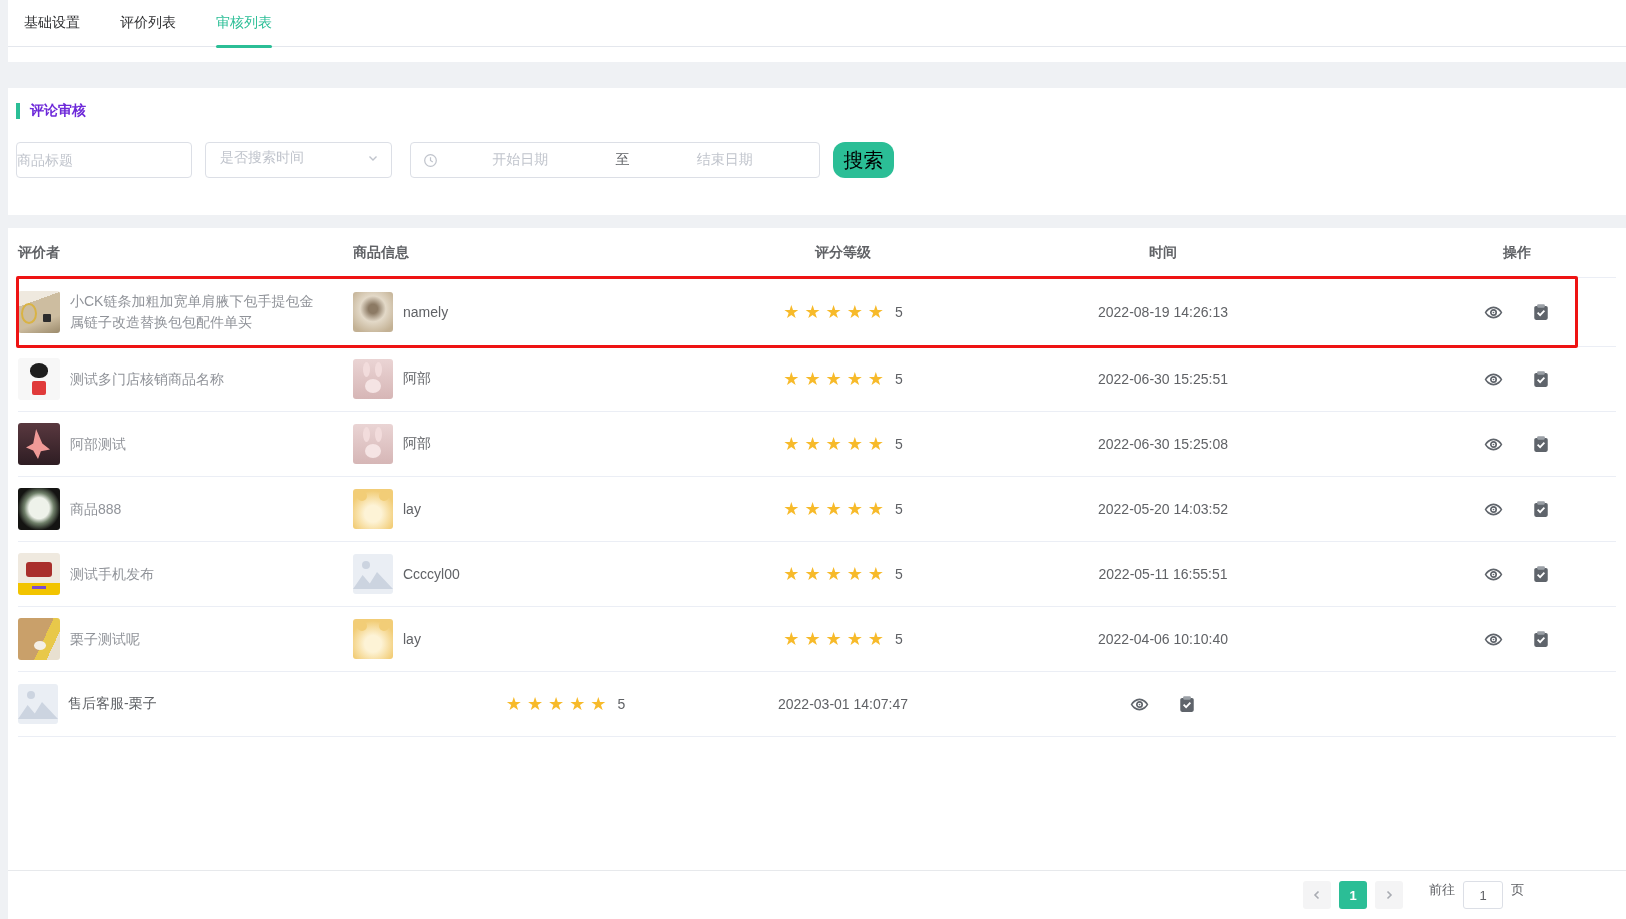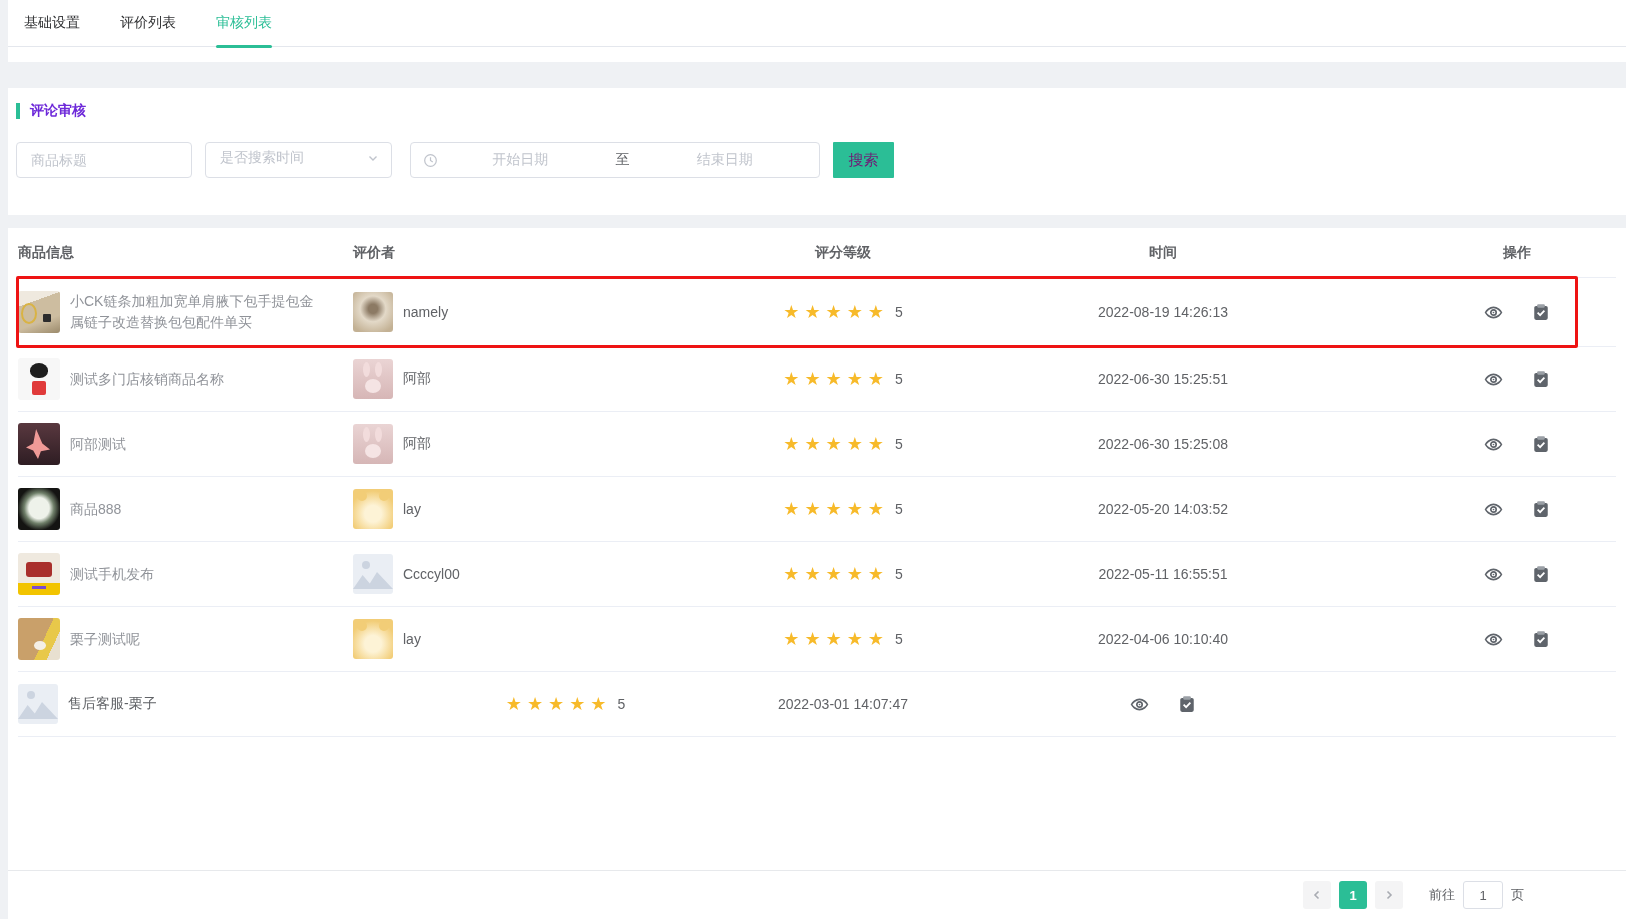--- a/index.html
+++ b/index.html
@@ -15,27 +15,27 @@
   .tab.active { color:#2bbe96; }
   .tab.active::after { content:""; position:absolute; left:0; right:0; bottom:-2px; height:3px; border-radius:2px; background:#2bbe96; }
 
   
   .filter-card { margin-top:26px; height:127px; padding:14px 8px 0 8px; }
   .section-title { display:flex; align-items:center; }
   .section-title .bar { width:4px; height:16px; background:#2bbe96; margin-right:10px; }
   .section-title .txt { font-size:14px; font-weight:bold; color:#6d28d9; }
   .filters { display:flex; margin-top:22px; align-items:center; }
   .inp, .sel, .drange { height:36px; border:1px solid #dcdfe6; border-radius:4px; background:#fff; font-size:14px; }
-  .inp { width:176px; padding:0 14px; color:#606266; }
+  .inp { width:176px; padding:0 0; color:#606266; }
   .inp::placeholder { color:#c0c4cc; }
   .sel { width:187px; margin-left:13px; display:flex; align-items:center; justify-content:space-between; padding:0 12px 4px 14px; color:#c0c4cc; cursor:pointer; }
   .drange { width:410px; margin-left:18px; display:flex; align-items:center; padding:0 12px; color:#c0c4cc; }
   .drange .ph { flex:1; text-align:center; }
   .drange .sep { color:#606266; width:40px; text-align:center; }
-  .search-btn { width:61px; height:36px; margin-left:13px; background:#2bbe96; color:#701a75; border:none; border-radius:1px; font-size:15px; cursor:pointer; font-family:inherit; }
+  .search-btn { width:61px; height:36px; margin-left:13px; background:#2bbe96; color:#000000; border:none; border-radius:12px; font-size:20px; cursor:pointer; font-family:inherit; }
 
   
   .table-card { margin-top:13px; height:642px; padding:0 10px; position:relative; }
   .tgrid { display:grid; grid-template-columns:335px 425px 130px 510px 1fr; align-items:center; }
   .thead { height:50px; border-bottom:1px solid #ebeef5; font-size:14px; font-weight:bold; color:#606266; }
   .th.c { text-align:center; }
   .trow { min-height:65px; border-bottom:1px solid #ebeef5; position:relative; font-size:14px; }
   .trow.highlighted { min-height:69px; }
   .hl-box { position:absolute; left:-2px; top:-2px; bottom:-2px; width:1562px; border:3px solid #ee1313; border-radius:2px; pointer-events:none; z-index:3; }
 
@@ -79,21 +79,21 @@
   .av-hamster { background:radial-gradient(circle at 50% 62%, #fdf3d6 0 26%, #f2cd77 72%); }
   .av-hamster::before { content:""; position:absolute; left:4px; top:2px; width:10px; height:10px; background:#f2cd77; border-radius:50%; box-shadow:22px 0 0 #f2cd77; }
   .av-placeholder { background:#eaeef4; }
   .av-placeholder::before { content:""; position:absolute; left:9px; top:7px; width:8px; height:8px; background:#ccd4e0; border-radius:50%; }
   .av-placeholder::after { content:""; position:absolute; left:0; right:0; bottom:5px; height:17px; background:#ccd4e0; clip-path:polygon(0 100%,24% 18%,42% 68%,60% 0,100% 100%); }
 
   
   .bottom-bar { margin-left:8px; height:49px; background:#fff; border-top:1px solid #e7e9ec; display:flex; align-items:center; justify-content:flex-end; padding-right:102px; }
   .pg-btn { width:28px; height:28px; border-radius:3px; background:#f4f4f5; border:none; display:flex; align-items:center; justify-content:center; cursor:pointer; margin:0 4px; }
   .pg-cur { width:28px; height:28px; border-radius:3px; background:#2bbe96; color:#fff; font-size:13px; font-weight:bold; display:flex; align-items:center; justify-content:center; margin:0 4px; cursor:pointer; }
-  .pg-goto { display:flex; align-items:center; margin-left:22px; font-size:13px; color:#606266; }
+  .pg-goto { display:flex; margin-left:22px; font-size:13px; color:#606266; }
   .pg-input { width:40px; height:28px; border:1px solid #dcdfe6; border-radius:3px; text-align:center; font-size:13px; color:#606266; margin:0 8px; font-family:inherit; }
 
   svg { display:block; }
 </style>
 </head>
 <body>
 
 <div class="card tabs-card">
   <div class="tabs">
     <div class="tab">
@@ -133,22 +133,22 @@
       <span class="ph">开始日期</span>
       <span class="sep">至</span>
       <span class="ph">结束日期</span>
     </div>
     <button class="search-btn">搜索</button>
   </div>
 </div>
 
 <div class="card table-card">
   <div class="tgrid thead">
+    <div class="th">评价者</div>
     <div class="th">商品信息</div>
-    <div class="th">评价者</div>
     <div class="th c">评分等级</div>
     <div class="th c">时间</div>
     <div class="th c">操作</div>
   </div>
   <div id="tbody">
   <div class="tgrid trow highlighted">
     <div class="cell-prod">
       <div class="pimg img-bag"></div>
       <div class="ptitle">小CK链条加粗加宽单肩腋下包手提包金属链子改造替换包包配件单买</div>
     </div>

